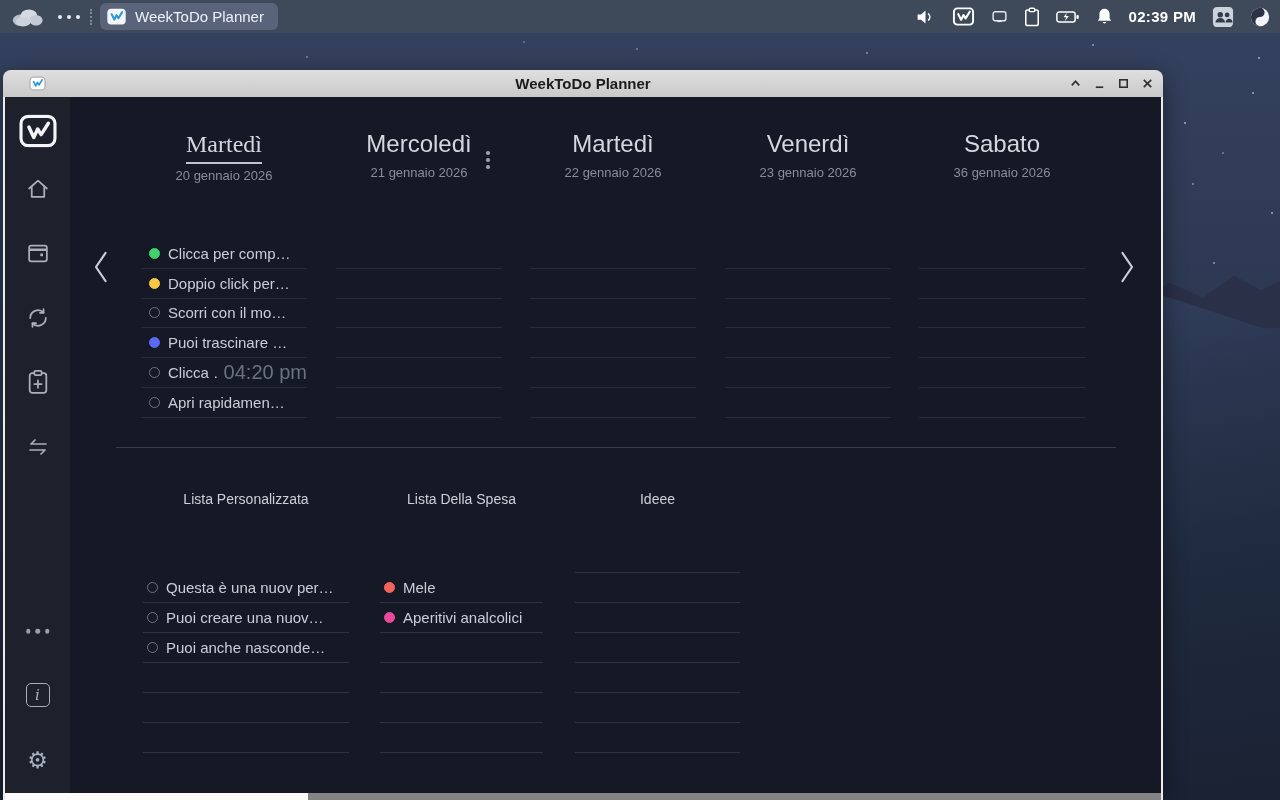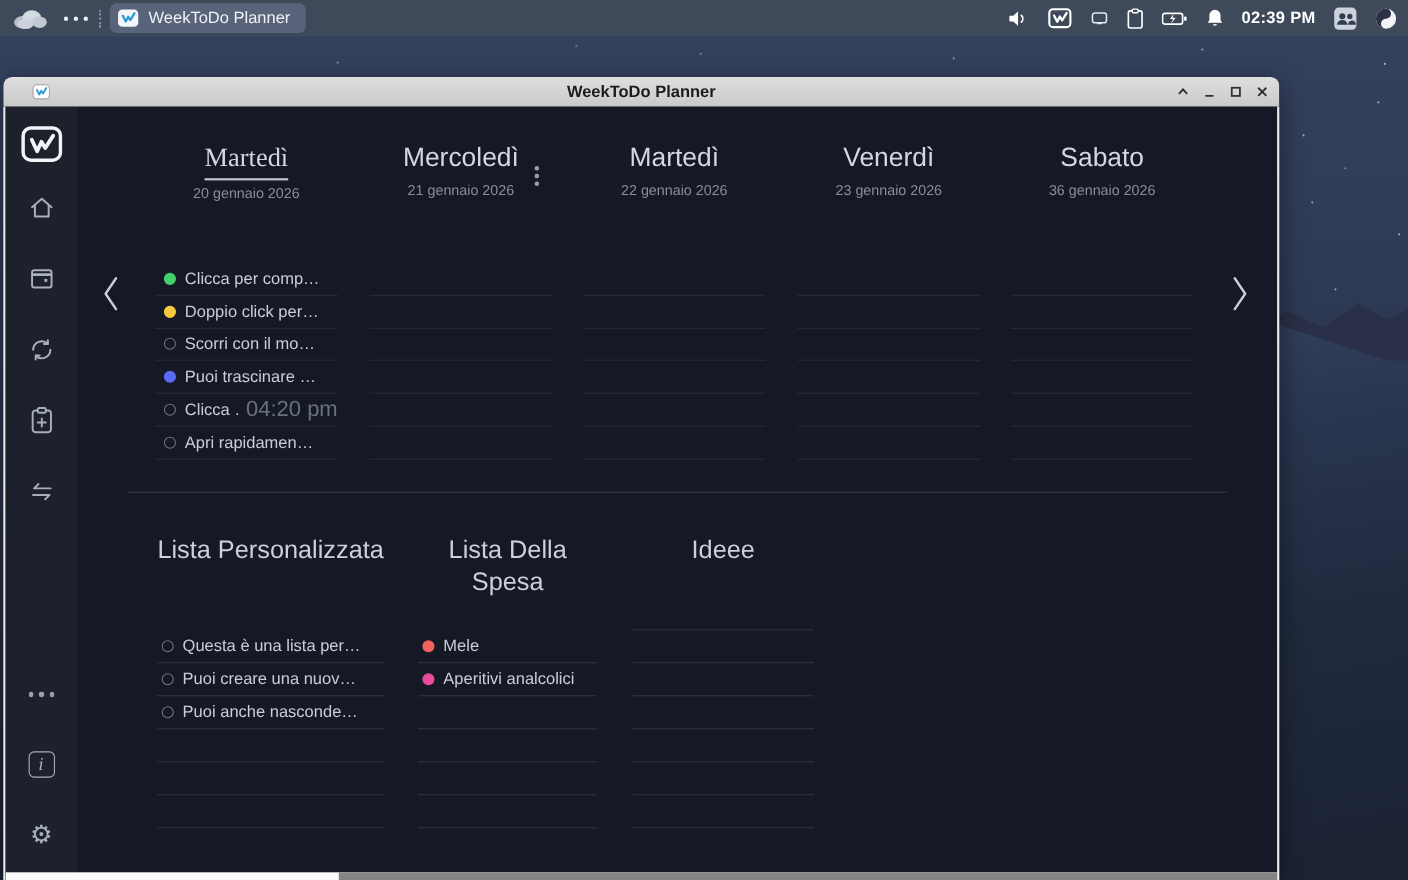--- a/index.html
+++ b/index.html
@@ -63,21 +63,21 @@
   .day-date{font-size:13px;color:#878d99;margin-top:4px;}
   .kebab{position:absolute;left:414px;top:52px;display:flex;flex-direction:column;gap:3.5px;cursor:pointer;padding:2px;}
   .kebab i{width:3.5px;height:3.5px;border-radius:50%;background:#98a0ac;display:block;}
   .day-rows{position:absolute;top:112px;left:0;width:166px;}
   .trow{height:29.8px;border-bottom:1px solid #272c38;display:flex;align-items:center;padding-left:8px;box-sizing:border-box;}
   .dot{width:11px;height:11px;border-radius:50%;border:1.5px solid #6d7480;background:transparent;flex:none;box-sizing:border-box;}
   .ttext{margin-left:8px;font-size:15px;color:#c9ced6;white-space:nowrap;overflow:hidden;}
   .ttime{margin-left:6px;font-size:20px;color:#6a7180;white-space:nowrap;}
   .divider{position:absolute;left:46px;top:350px;width:1000px;height:1px;background:#363b48;}
   .list-col{position:absolute;top:388px;}
-  .list-title{font-size:23px;line-height:29px;color:#ccd1d8;text-align:center;}
+  .list-title{font-size:14px;line-height:29px;color:#ccd1d8;text-align:center;}
   .list-rows{position:absolute;left:0;right:0;}
   .lrow{height:30px;border-bottom:1px solid #2e333f;display:flex;align-items:center;padding-left:4px;box-sizing:border-box;}
   
   .hscroll{position:absolute;left:0;right:0;bottom:0;height:7px;background:#fbfbfb;z-index:10;}
   .hthumb{position:absolute;left:303px;right:0;top:0;bottom:0;background:#848484;}
 </style>
 </head>
 <body>
 
 <div class="stars"></div>
@@ -366,21 +366,21 @@
         </div>
       </div>
 
       <div class="divider"></div>
 
       <div class="list-col" style="left:73px;width:206px">
         <div class="list-title">Lista Personalizzata</div>
         <div class="list-rows" style="top:88px">
           <div class="lrow">
             <span class="dot"></span>
-            <span class="ttext">Questa è una lista per…</span>
+            <span class="ttext">Questa è una nuov per…</span>
           </div>
           <div class="lrow">
             <span class="dot"></span>
             <span class="ttext">Puoi creare una nuov…</span>
           </div>
           <div class="lrow">
             <span class="dot"></span>
             <span class="ttext">Puoi anche nasconde…</span>
           </div>
           <div class="lrow"></div>

